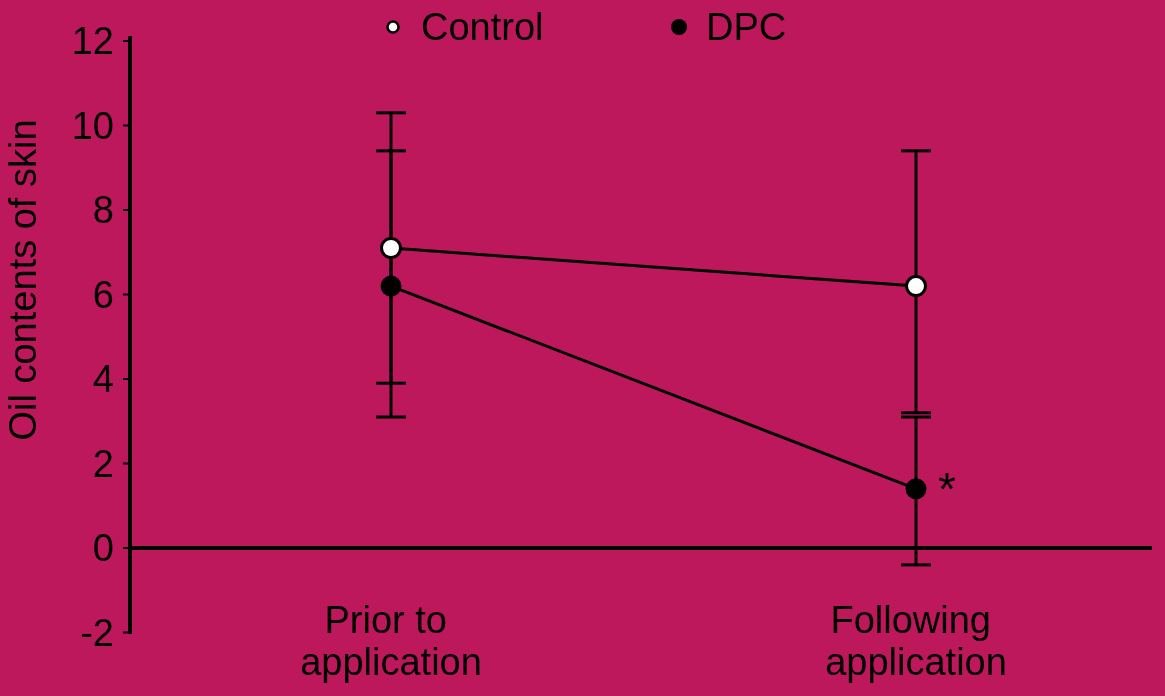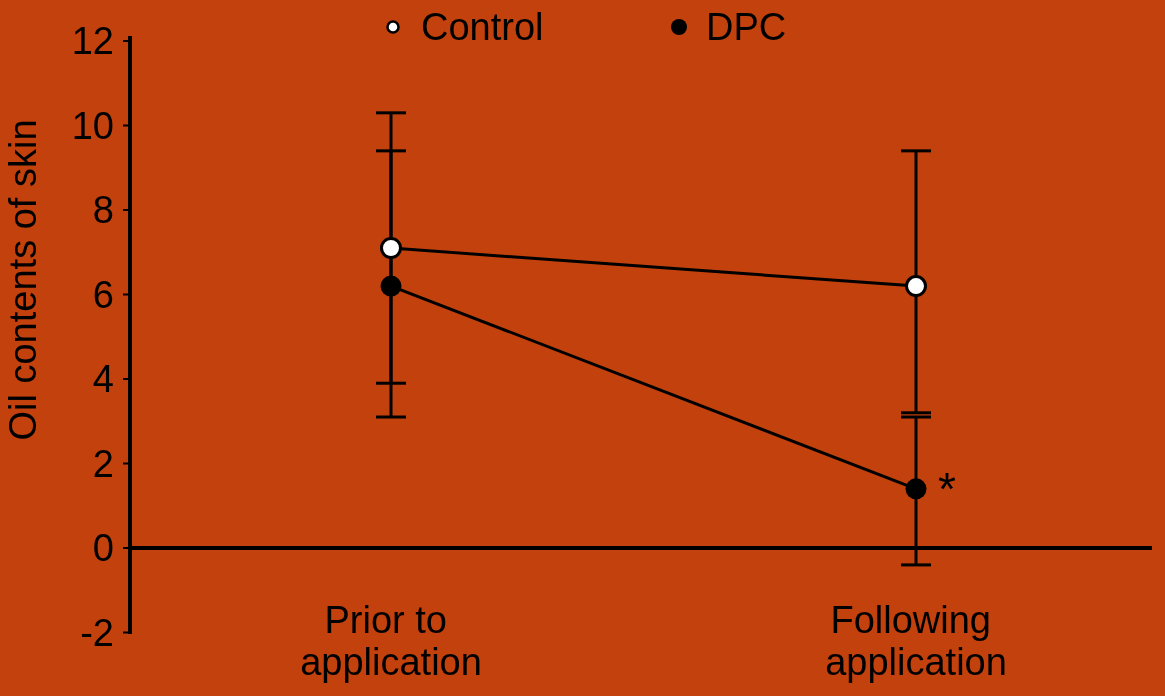--- a/index.html
+++ b/index.html
@@ -8,21 +8,21 @@
     background: #ffffff;
     width: 1165px;
     height: 696px;
     overflow: hidden;
     font-family: "Liberation Sans", "DejaVu Sans", sans-serif;
   }
   .figure-wrap {
     position: relative;
     width: 1165px;
     height: 696px;
-    background: #c2410c;
+    background: #be185d;
   }
   svg text {
     font-family: "Liberation Sans", "DejaVu Sans", sans-serif;
     fill: #000000;
   }
   .tick-label, .legend-label, .cat-label { font-size: 38px; }
   .y-title { font-size: 38px; }
 </style>
 </head>
 <body>

